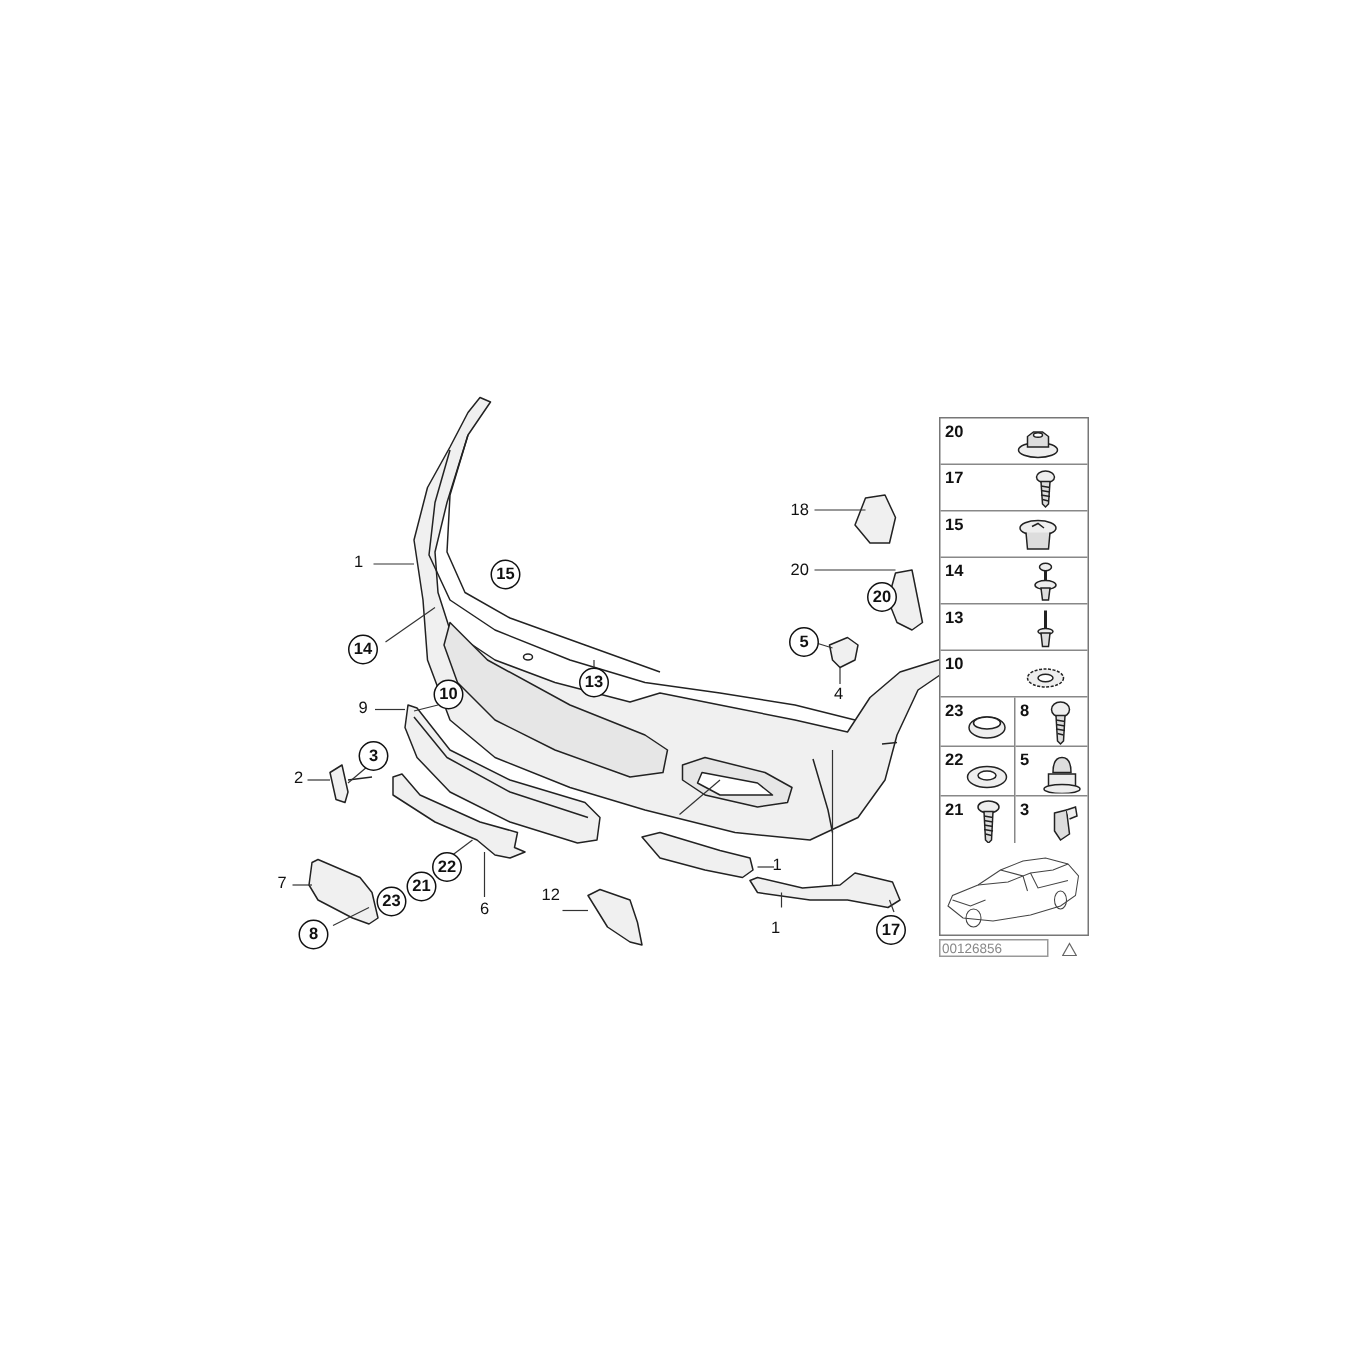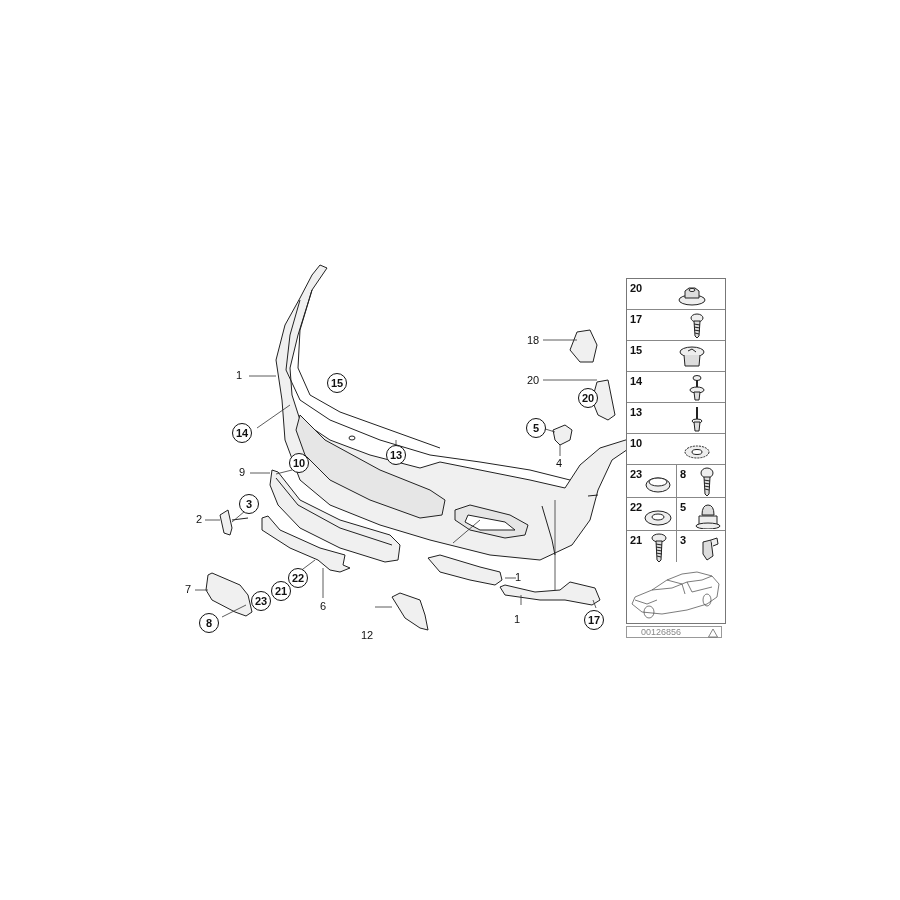--- a/index.html
+++ b/index.html
@@ -5,21 +5,21 @@
   html, body { margin:0; padding:0; background:#ffffff; }
   body { width:900px; height:900px; position:relative; overflow:hidden; font-family:"Liberation Sans", sans-serif; }
   #diagram { position:absolute; left:0; top:0; width:900px; height:900px; }
   .lbl { position:absolute; font-family:"Liberation Sans", sans-serif; font-weight:normal; font-size:11px; color:#111; line-height:1; }
   .circ { position:absolute; width:20px; height:20px; border:1.3px solid #111; border-radius:50%; background:#fff; box-sizing:border-box;
           display:flex; align-items:center; justify-content:center; font-weight:bold; font-size:11px; color:#111; font-family:"Liberation Sans", sans-serif; }
   .legend { position:absolute; left:626px; top:278px; width:100px; height:285px; border:1px solid #777; box-sizing:border-box; background:#fff; }
   .cell { position:absolute; border-bottom:1px solid #888; box-sizing:border-box; }
   .cell .num { position:absolute; left:3px; top:3px; font-weight:bold; font-size:11px; color:#111; font-family:"Liberation Sans", sans-serif; }
   .thumb { position:absolute; left:626px; top:562px; width:100px; height:62px; border:1px solid #777; border-top:none; box-sizing:border-box; background:#fff; }
-  .docid { position:absolute; left:626px; top:626px; width:96px; height:12px; border:1px solid #999; box-sizing:border-box; font-size:9px; color:#888; padding-left:14px; line-height:10px; font-family:"Liberation Sans", sans-serif; }
+  .docid { position:absolute; left:626px; top:626px; width:73px; height:12px; border:1px solid #999; box-sizing:border-box; font-size:9px; color:#888; padding-left:1px; line-height:10px; font-family:"Liberation Sans", sans-serif; }
   .warn { position:absolute; left:708px; top:628px; width:10px; height:10px; }
 </style>
 </head>
 <body>
 
 <div id="diagram">
   <svg width="900" height="900" viewBox="0 0 900 900">
     <g fill="#f0f0f0" stroke="#222" stroke-width="1" stroke-linejoin="round">
 
       <path d="M320,265 L327,268 L312,290 L298,335 L290,368 L292,395 L300,420 L330,440 L370,455 L420,468 L440,462 L480,470 L530,480 L565,488 L580,465 L600,448 L632,438 L634,445 L612,460 L598,490 L590,520 L572,545 L540,560 L490,555 L430,540 L380,525 L330,505 L300,480 L285,440 L282,400 L276,360 L285,325 L300,298 L312,275 Z"></path>
@@ -89,21 +89,21 @@
   <span class="lbl" style="left:196px;top:514px">2</span>
   <div class="circ" style="left:239px;top:494px">3</div>
   <span class="lbl" style="left:556px;top:458px">4</span>
   <div class="circ" style="left:526px;top:418px">5</div>
   <span class="lbl" style="left:320px;top:601px">6</span>
   <span class="lbl" style="left:185px;top:584px">7</span>
   <div class="circ" style="left:199px;top:613px">8</div>
   <span class="lbl" style="left:239px;top:467px">9</span>
   <div class="circ" style="left:289px;top:453px">10</div>
   <span class="lbl" style="left:515px;top:572px">1</span>
-  <span class="lbl" style="left:361px;top:630px">12</span>
+  <span class="lbl" style="left:361px;top:592px">12</span>
   <div class="circ" style="left:386px;top:445px">13</div>
   <div class="circ" style="left:232px;top:423px">14</div>
   <div class="circ" style="left:327px;top:373px">15</div>
   <span class="lbl" style="left:514px;top:614px">1</span>
   <div class="circ" style="left:584px;top:610px">17</div>
   <span class="lbl" style="left:527px;top:335px">18</span>
   <span class="lbl" style="left:527px;top:375px">20</span>
   <div class="circ" style="left:578px;top:388px">20</div>
   <div class="circ" style="left:271px;top:581px">21</div>
   <div class="circ" style="left:288px;top:568px">22</div>

